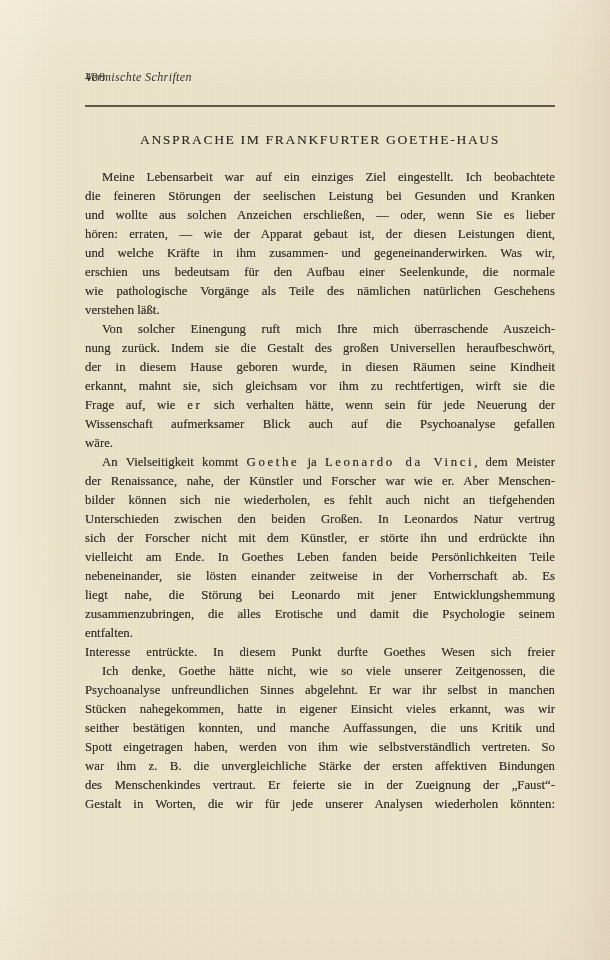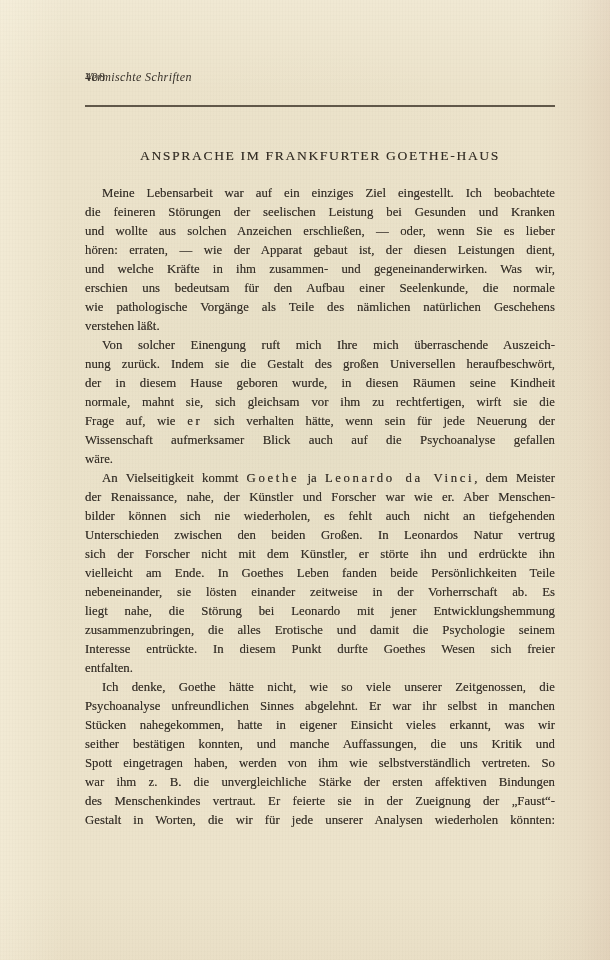--- a/index.html
+++ b/index.html
@@ -28,21 +28,21 @@
     border-bottom:2px solid rgba(58,49,37,0.78);
     font-size:12px; line-height:15px;
   }
   .page-number { position:absolute; left:0; top:0; letter-spacing:1px; }
   .running-title {
     position:absolute; left:0; right:0; top:0; 
     font-style:italic; letter-spacing:0.4px;
   }
 
   .article-title {
-    margin:41px 0 0 0; text-align:center;
+    margin:25px 0 0 0; text-align:center;
     font-size:13.5px; font-weight:normal; line-height:16px;
     letter-spacing:1.7px; color:#322c24;
     text-shadow:0.3px 0.3px 0 rgba(40,33,24,0.35);
   }
 
   .body {
     margin-top:20px; font-size:12.8px; line-height:19px;
     text-shadow:0 0 0.3px rgba(44,37,28,0.55);
   }
   .line { text-align:justify; text-align-last:justify; white-space:normal; }
@@ -72,37 +72,37 @@
           <div class="line">hören: erraten, — wie der Apparat gebaut ist, der diesen Leistungen dient,</div>
           <div class="line">und welche Kräfte in ihm zusammen- und gegeneinanderwirken. Was wir,</div>
           <div class="line">erschien uns bedeutsam für den Aufbau einer Seelenkunde, die normale</div>
           <div class="line">wie pathologische Vorgänge als Teile des nämlichen natürlichen Geschehens</div>
           <div class="line last">verstehen läßt.</div>
         </div>
       <div class="para">
           <div class="line first">Von solcher Einengung ruft mich Ihre mich überraschende Auszeich-</div>
           <div class="line">nung zurück. Indem sie die Gestalt des großen Universellen heraufbeschwört,</div>
           <div class="line">der in diesem Hause geboren wurde, in diesen Räumen seine Kindheit</div>
-          <div class="line">normale, mahnt sie, sich gleichsam vor ihm zu rechtfertigen, wirft sie die</div>
+          <div class="line">erkannt, mahnt sie, sich gleichsam vor ihm zu rechtfertigen, wirft sie die</div>
           <div class="line">Frage auf, wie <span class="sperr">er</span> sich verhalten hätte, wenn sein für jede Neuerung der</div>
           <div class="line">Wissenschaft aufmerksamer Blick auch auf die Psychoanalyse gefallen</div>
           <div class="line last">wäre.</div>
         </div>
       <div class="para">
           <div class="line first">An Vielseitigkeit kommt <span class="sperr">Goethe</span> ja <span class="sperr">Leonardo da Vinci</span>, dem Meister</div>
           <div class="line">der Renaissance, nahe, der Künstler und Forscher war wie er. Aber Menschen-</div>
           <div class="line">bilder können sich nie wiederholen, es fehlt auch nicht an tiefgehenden</div>
           <div class="line">Unterschieden zwischen den beiden Großen. In Leonardos Natur vertrug</div>
           <div class="line">sich der Forscher nicht mit dem Künstler, er störte ihn und erdrückte ihn</div>
           <div class="line">vielleicht am Ende. In Goethes Leben fanden beide Persönlichkeiten Teile</div>
           <div class="line">nebeneinander, sie lösten einander zeitweise in der Vorherrschaft ab. Es</div>
           <div class="line">liegt nahe, die Störung bei Leonardo mit jener Entwicklungshemmung</div>
           <div class="line">zusammenzubringen, die alles Erotische und damit die Psychologie seinem</div>
+          <div class="line last">entfalten.</div>
           <div class="line">Interesse entrückte. In diesem Punkt durfte Goethes Wesen sich freier</div>
-          <div class="line last">entfalten.</div>
         </div>
       <div class="para justify-last">
           <div class="line first">Ich denke, Goethe hätte nicht, wie so viele unserer Zeitgenossen, die</div>
           <div class="line">Psychoanalyse unfreundlichen Sinnes abgelehnt. Er war ihr selbst in manchen</div>
           <div class="line">Stücken nahegekommen, hatte in eigener Einsicht vieles erkannt, was wir</div>
           <div class="line">seither bestätigen konnten, und manche Auffassungen, die uns Kritik und</div>
           <div class="line">Spott eingetragen haben, werden von ihm wie selbstverständlich vertreten. So</div>
           <div class="line">war ihm z. B. die unvergleichliche Stärke der ersten affektiven Bindungen</div>
           <div class="line">des Menschenkindes vertraut. Er feierte sie in der Zueignung der „Faust“-</div>
           <div class="line last">Gestalt in Worten, die wir für jede unserer Analysen wiederholen könnten:</div>

